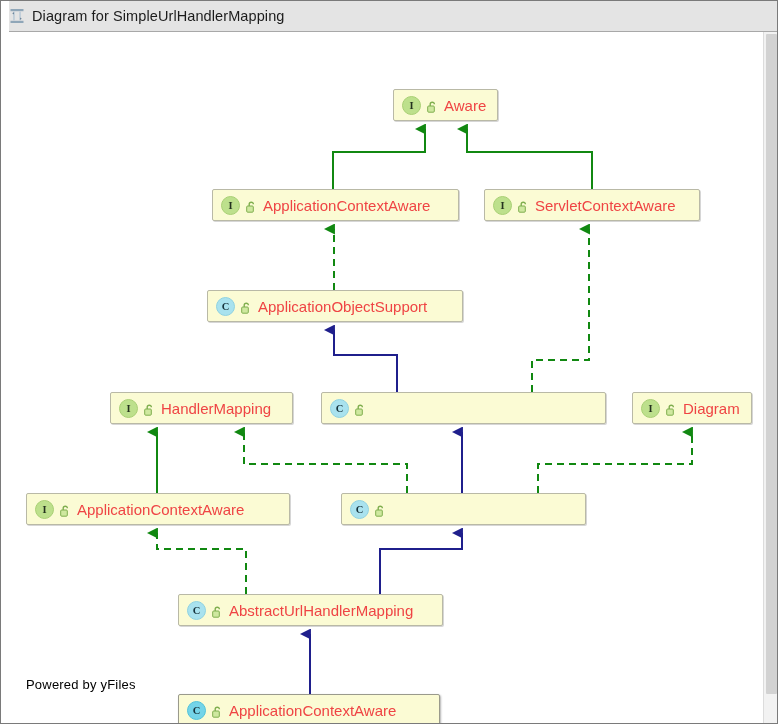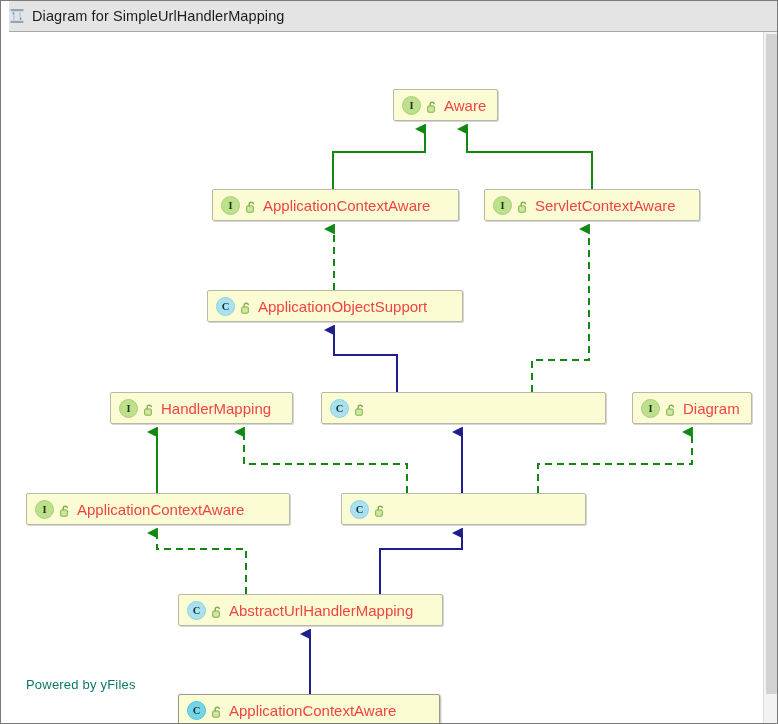--- a/index.html
+++ b/index.html
@@ -124,21 +124,21 @@
     height: 12px;
     flex: none;
     position: relative;
   }
   
   .watermark {
     position: absolute;
     left: 25px;
     top: 645px;
     font-size: 13px;
-    color: #0f766e;
+    color: #000000;
     letter-spacing: 0.2px;
   }
   
   .vscroll-track {
     position: absolute;
     right: 0; top: 31px;
     width: 14px;
     height: 693px;
     background: #f2f2f2;
     border-left: 1px solid #dcdcdc;

